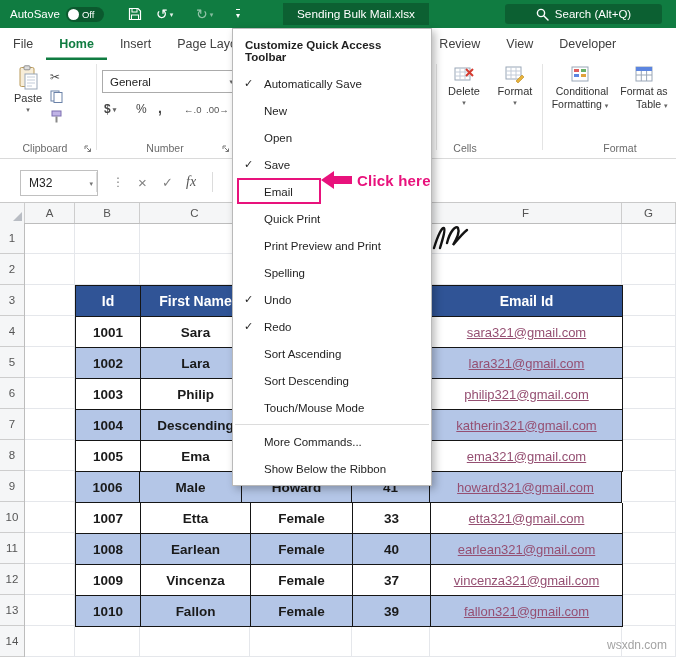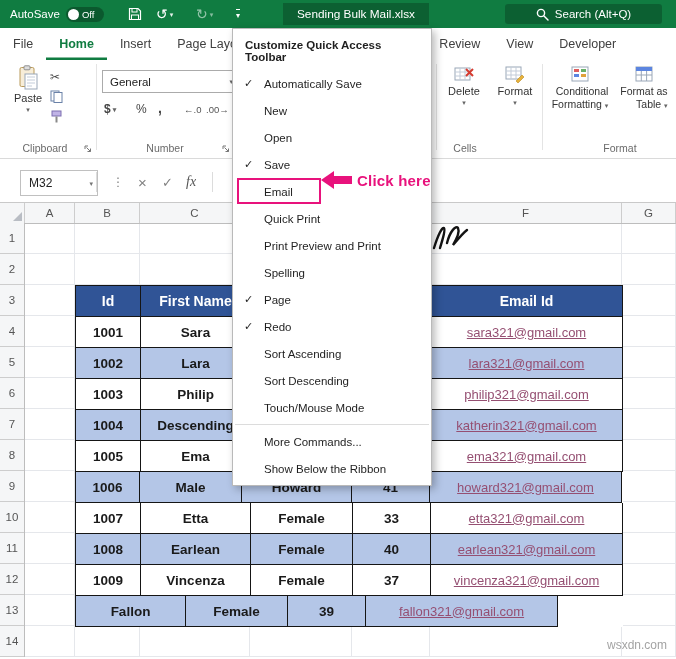--- a/index.html
+++ b/index.html
@@ -450,20 +450,21 @@
         <div class="tcell email" style="width: 192px;">earlean321@gmail.com</div>
       </div>
       <div class="trow">
         <div class="tcell" style="width: 65px;">1009</div>
         <div class="tcell" style="width: 110px;">Vincenza</div>
         <div class="tcell" style="width: 102px;">Female</div>
         <div class="tcell" style="width: 78px;">37</div>
         <div class="tcell email" style="width: 192px;">vincenza321@gmail.com</div>
       </div>
       <div class="trow shaded">
+        <div class="tcell" style="width: 65px;">1010</div>
         <div class="tcell" style="width: 110px;">Fallon</div>
         <div class="tcell" style="width: 102px;">Female</div>
         <div class="tcell" style="width: 78px;">39</div>
         <div class="tcell email" style="width: 192px;">fallon321@gmail.com</div>
       </div>
     </div>
 
   <svg class="swoosh" width="38" height="28" viewBox="0 0 38 28">
     <path d="M3 25 C7 12 11 4 13 5 C15 7 11 18 9 25 M16 20 C19 8 25 2 27 5 C29 9 25 17 22 22 C27 16 32 10 36 7" stroke="#141414" stroke-width="2.4" fill="none" stroke-linecap="round"></path>
   </svg>
@@ -493,21 +494,21 @@
           <span>Quick Print</span>
         </div>
         <div class="qat-item">
           <span>Print Preview and Print</span>
         </div>
         <div class="qat-item">
           <span>Spelling</span>
         </div>
         <div class="qat-item">
           <span class="qat-check">✓</span>
-          <span>Page</span>
+          <span>Undo</span>
         </div>
         <div class="qat-item">
           <span class="qat-check">✓</span>
           <span>Redo</span>
         </div>
         <div class="qat-item">
           <span>Sort Ascending</span>
         </div>
         <div class="qat-item">
           <span>Sort Descending</span>

